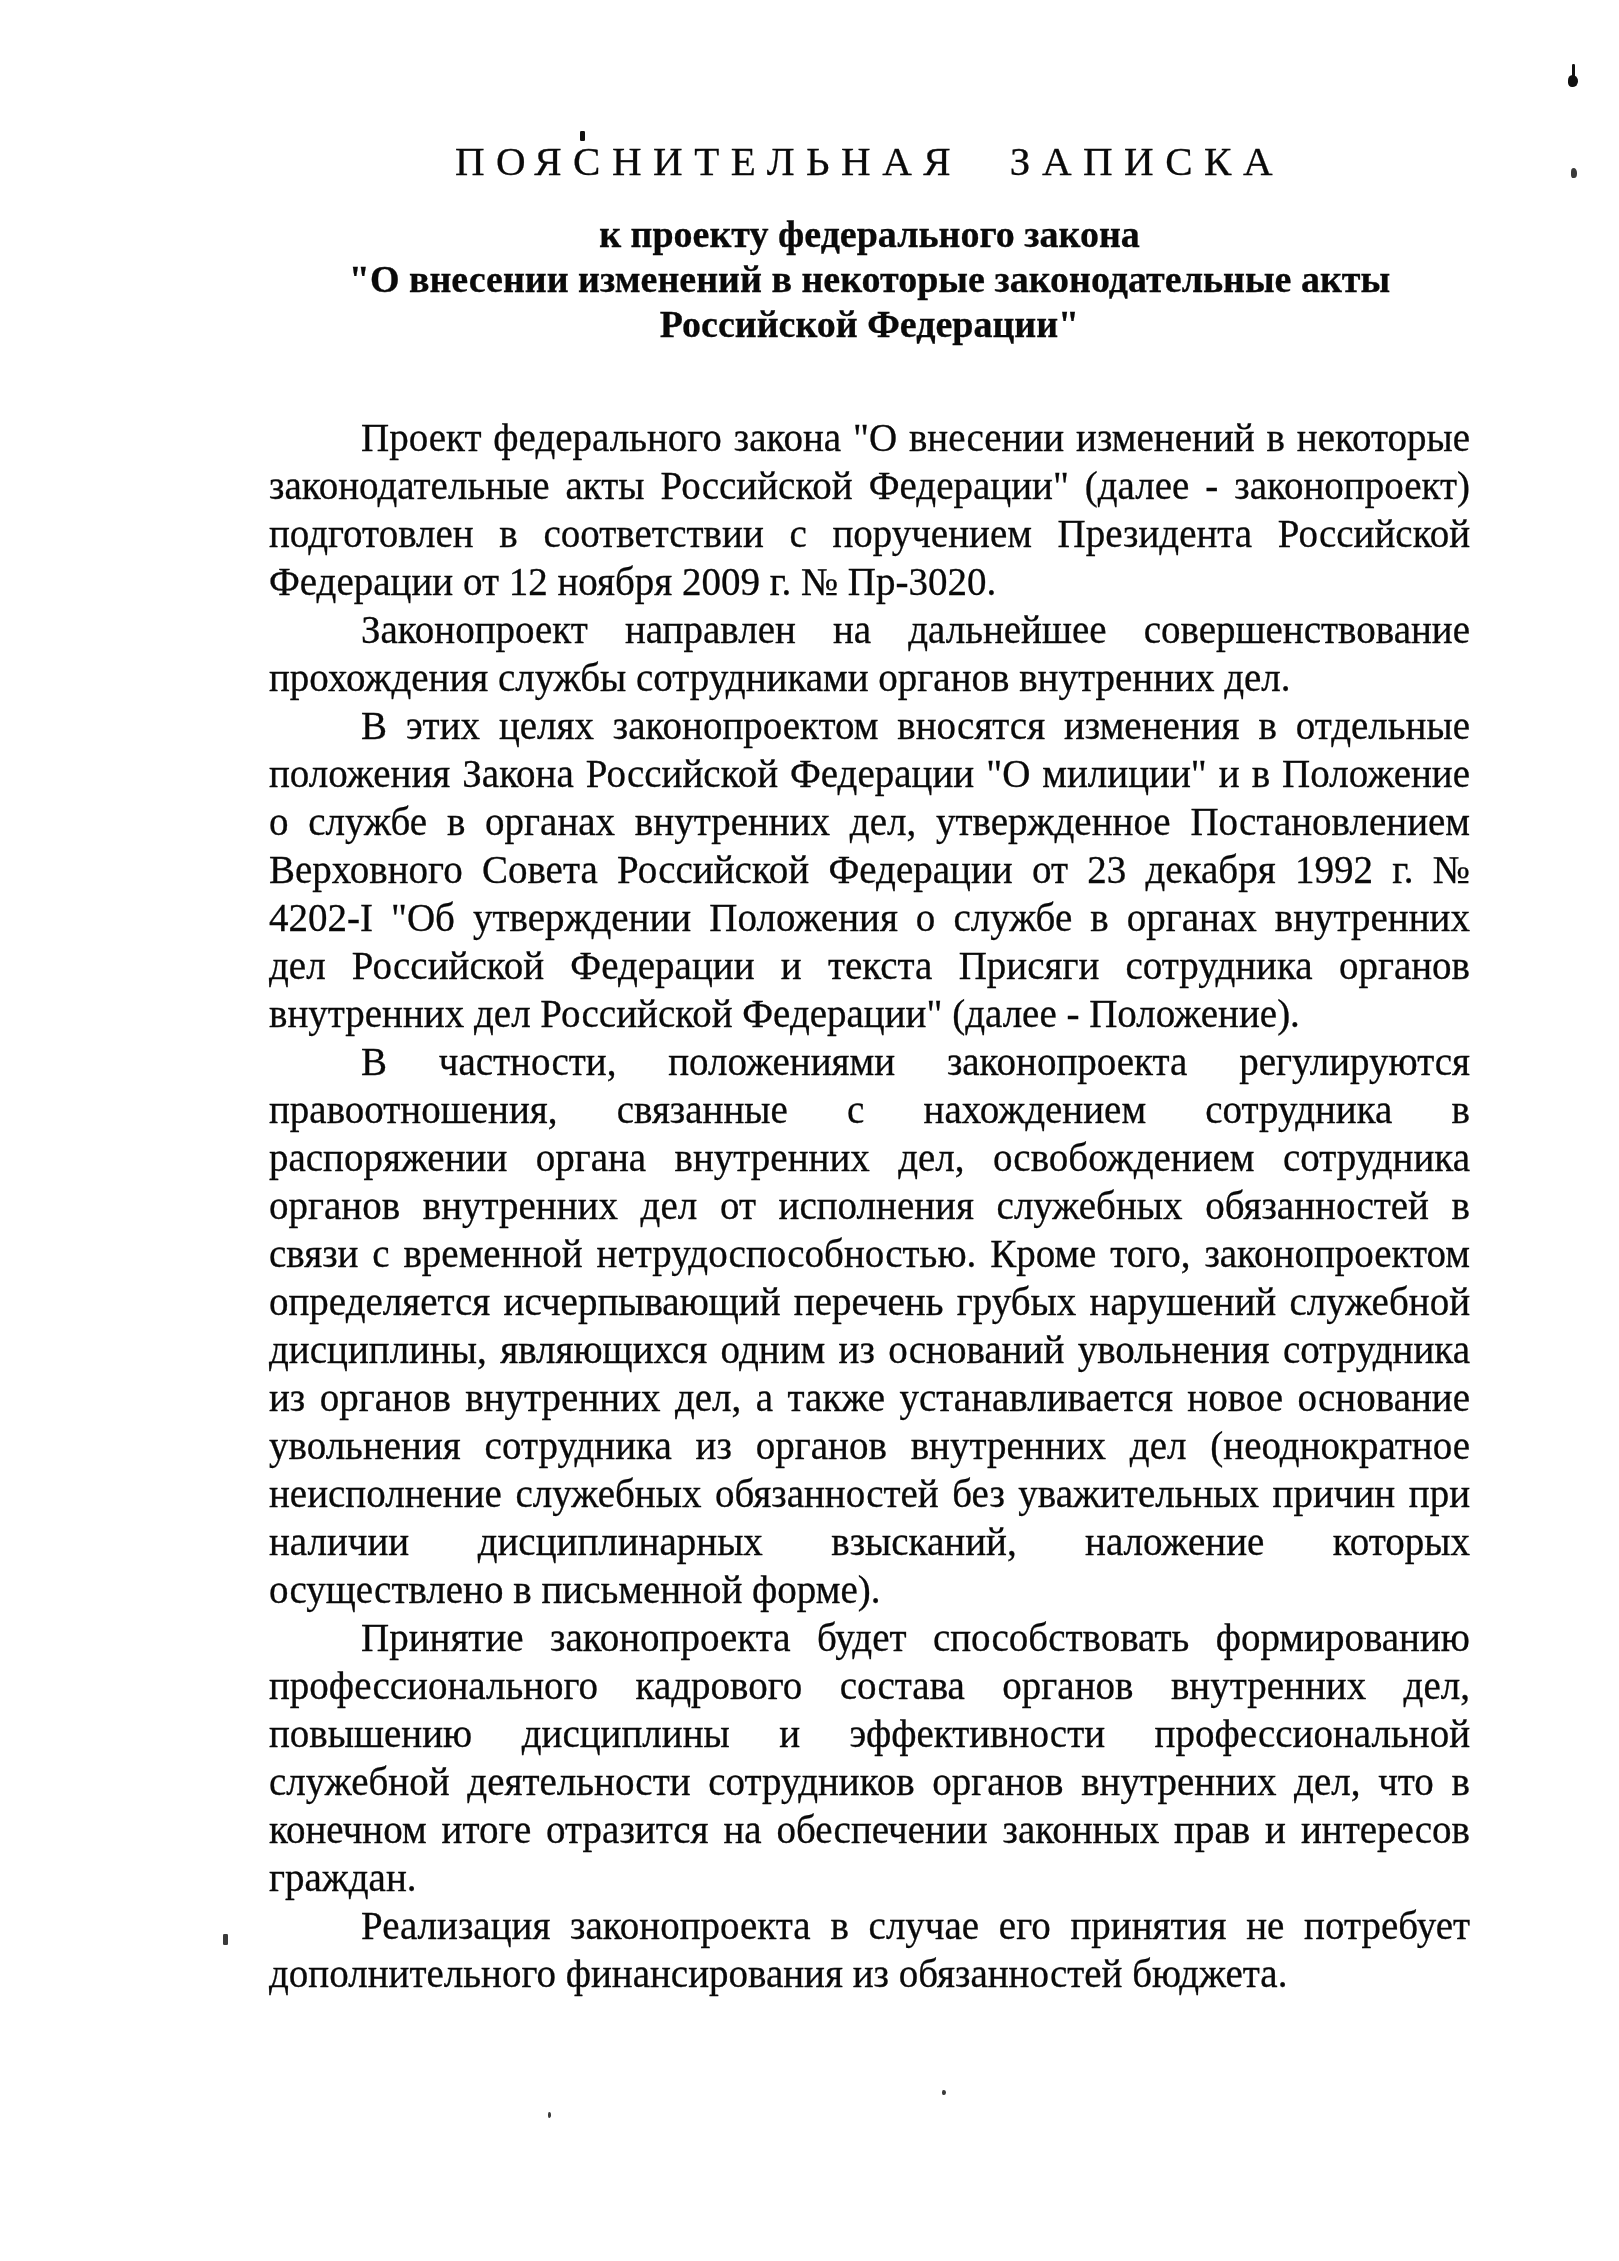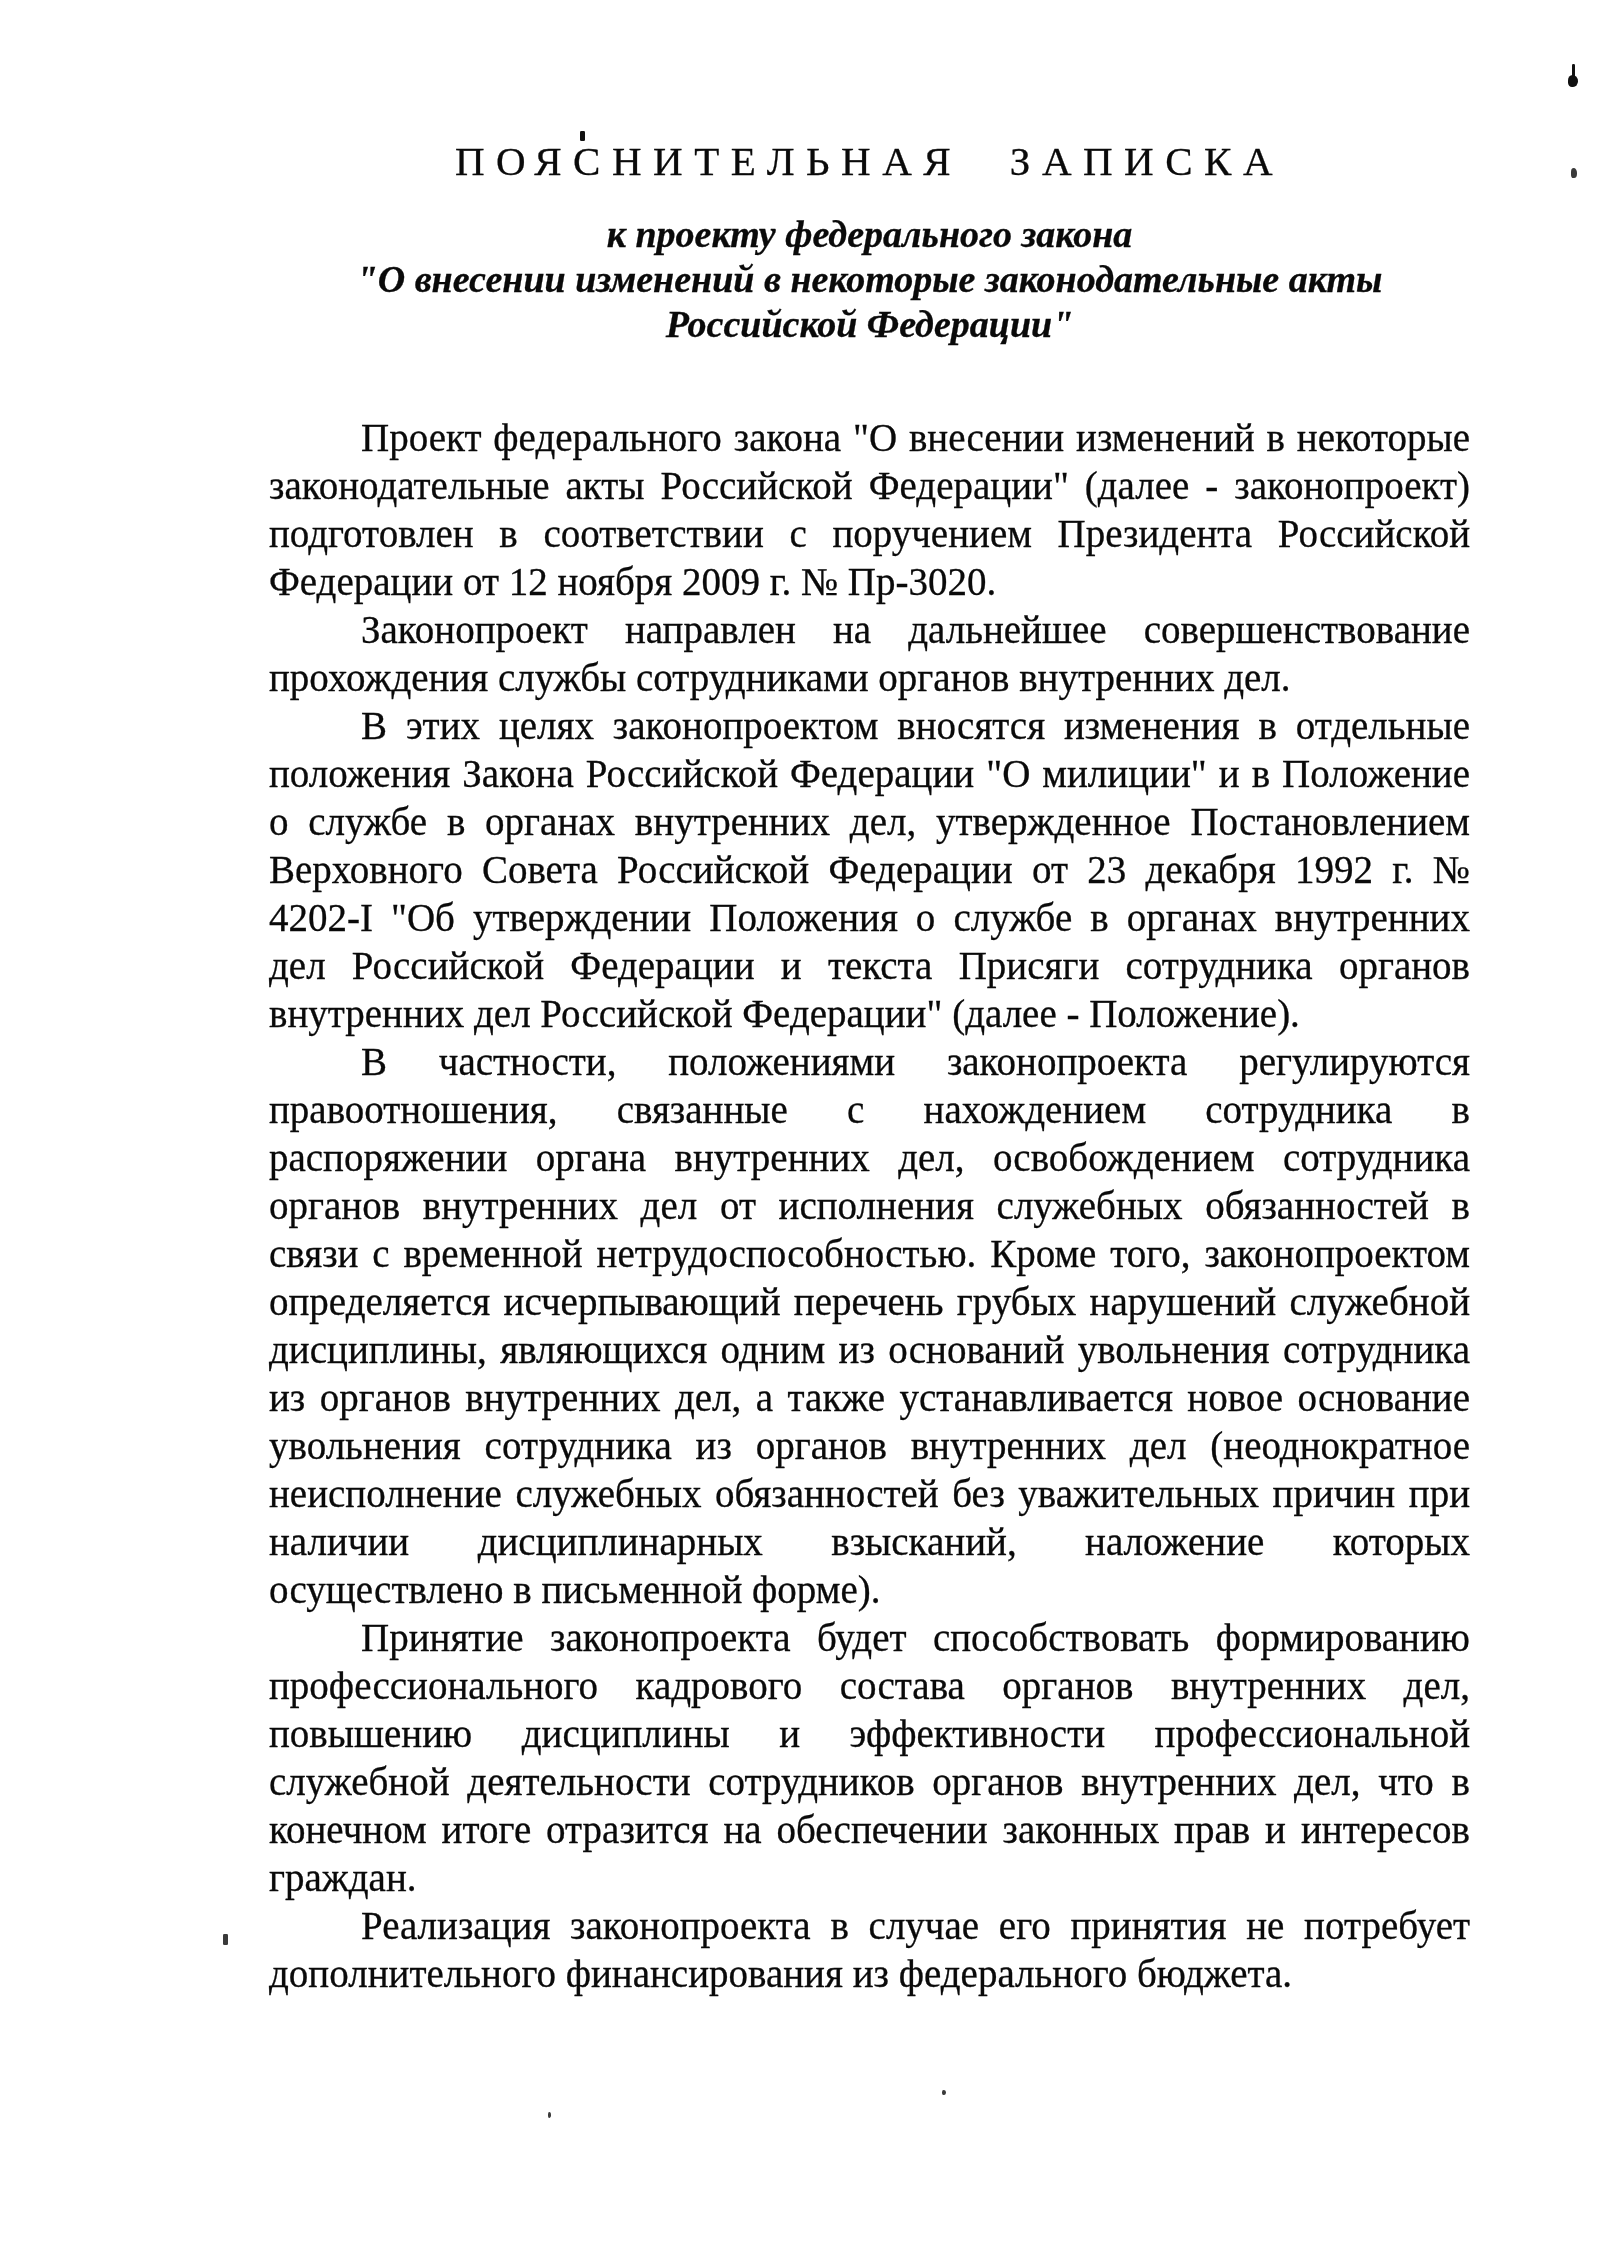--- a/index.html
+++ b/index.html
@@ -33,21 +33,20 @@
     letter-spacing: 11.5px;
     word-spacing: 26px;
     white-space: nowrap;
   }
   .doc-subtitle {
     margin-top: 26px;
     font-size: 38px;
     font-weight: bold;
     line-height: 45px;
     text-align: center;
-    font-style: italic;
   }
   .doc-body {
     margin-top: 67px;
     font-size: 39px;
     line-height: 48px;
     text-align: justify;
   }
   .doc-body p {
     margin: 0;
     text-indent: 92px;
@@ -75,21 +74,21 @@
       <div>"О внесении изменений в некоторые законодательные акты</div>
       <div>Российской Федерации"</div>
     </div>
 
     <div class="doc-body">
       <p>Проект федерального закона "О внесении изменений в некоторые законодательные акты Российской Федерации" (далее - законопроект) подготовлен в соответствии с поручением Президента Российской Федерации от 12 ноября 2009 г. № Пр-3020.</p>
       <p>Законопроект направлен на дальнейшее совершенствование прохождения службы сотрудниками органов внутренних дел.</p>
       <p>В этих целях законопроектом вносятся изменения в отдельные положения Закона Российской Федерации "О милиции" и в Положение о службе в органах внутренних дел, утвержденное Постановлением Верховного Совета Российской Федерации от 23 декабря 1992 г. № 4202-I "Об утверждении Положения о службе в органах внутренних дел Российской Федерации и текста Присяги сотрудника органов внутренних дел Российской Федерации" (далее - Положение).</p>
       <p>В частности, положениями законопроекта регулируются правоотношения, связанные с нахождением сотрудника в распоряжении органа внутренних дел, освобождением сотрудника органов внутренних дел от исполнения служебных обязанностей в связи с временной нетрудоспособностью. Кроме того, законопроектом определяется исчерпывающий перечень грубых нарушений служебной дисциплины, являющихся одним из оснований увольнения сотрудника из органов внутренних дел, а также устанавливается новое основание увольнения сотрудника из органов внутренних дел (неоднократное неисполнение служебных обязанностей без уважительных причин при наличии дисциплинарных взысканий, наложение которых осуществлено в письменной форме).</p>
       <p>Принятие законопроекта будет способствовать формированию профессионального кадрового состава органов внутренних дел, повышению дисциплины и эффективности профессиональной служебной деятельности сотрудников органов внутренних дел, что в конечном итоге отразится на обеспечении законных прав и интересов граждан.</p>
-      <p>Реализация законопроекта в случае его принятия не потребует дополнительного финансирования из федерального бюджета.</p>
+      <p>Реализация законопроекта в случае его принятия не потребует дополнительного финансирования из обязанностей бюджета.</p>
     </div>
 
   </div>
 
   <div class="speck tick" style="left:580px;  top:131px;  width:4.5px;  height:9.6px;"></div>
   <div class="speck tick" style="left:1572px; top:64px;  width:2.6px;  height:13px;"></div>
   <div class="speck blob" style="left:1568px; top:75px;  width:10.3px; height:12px;"></div>
   <div class="speck blob faint" style="left:1571px; top:168px; width:6.4px; height:9.6px;"></div>
   <div class="speck tick faint" style="left:223px; top:1934px; width:4.5px; height:11px;"></div>
   <div class="speck blob faint" style="left:548px;  top:2112px; width:3.2px;  height:5.8px;"></div>

